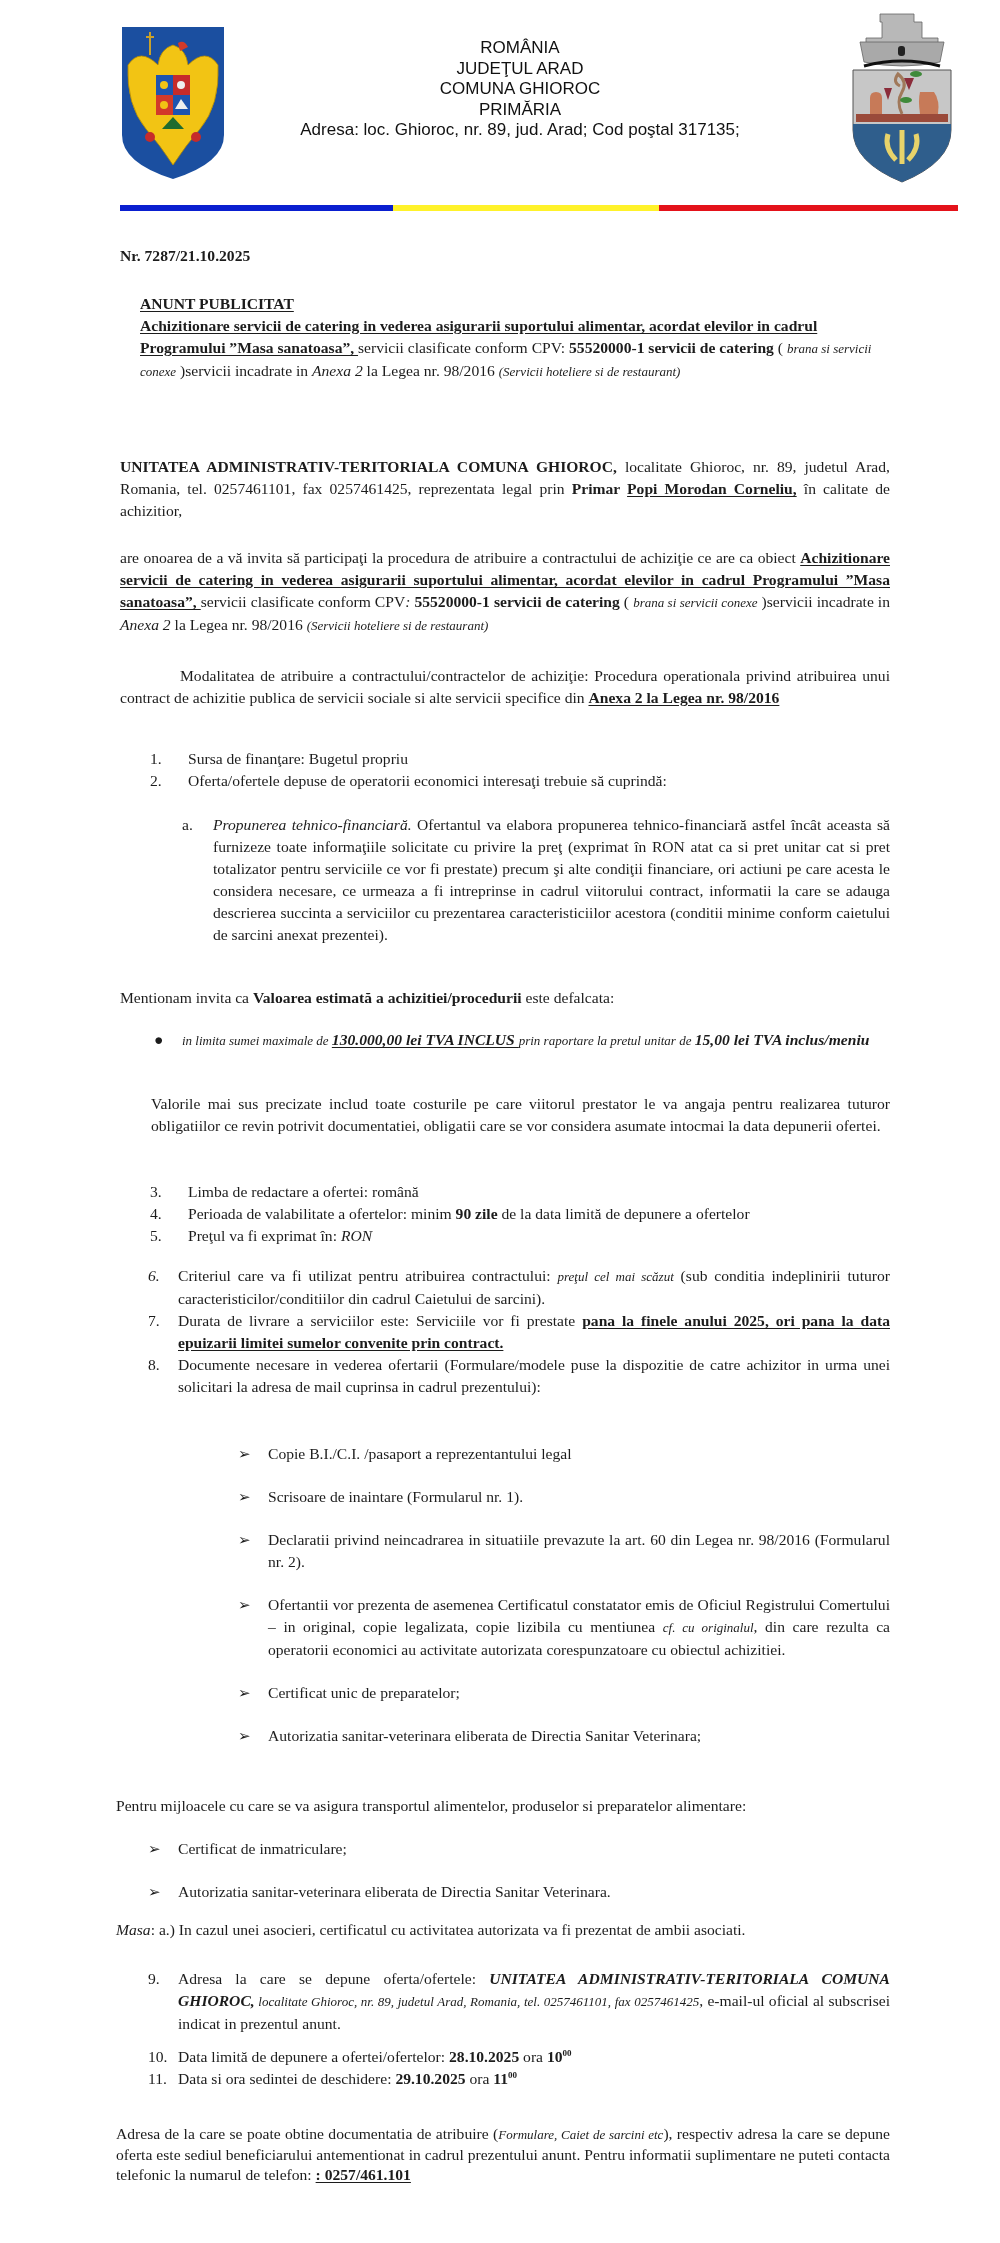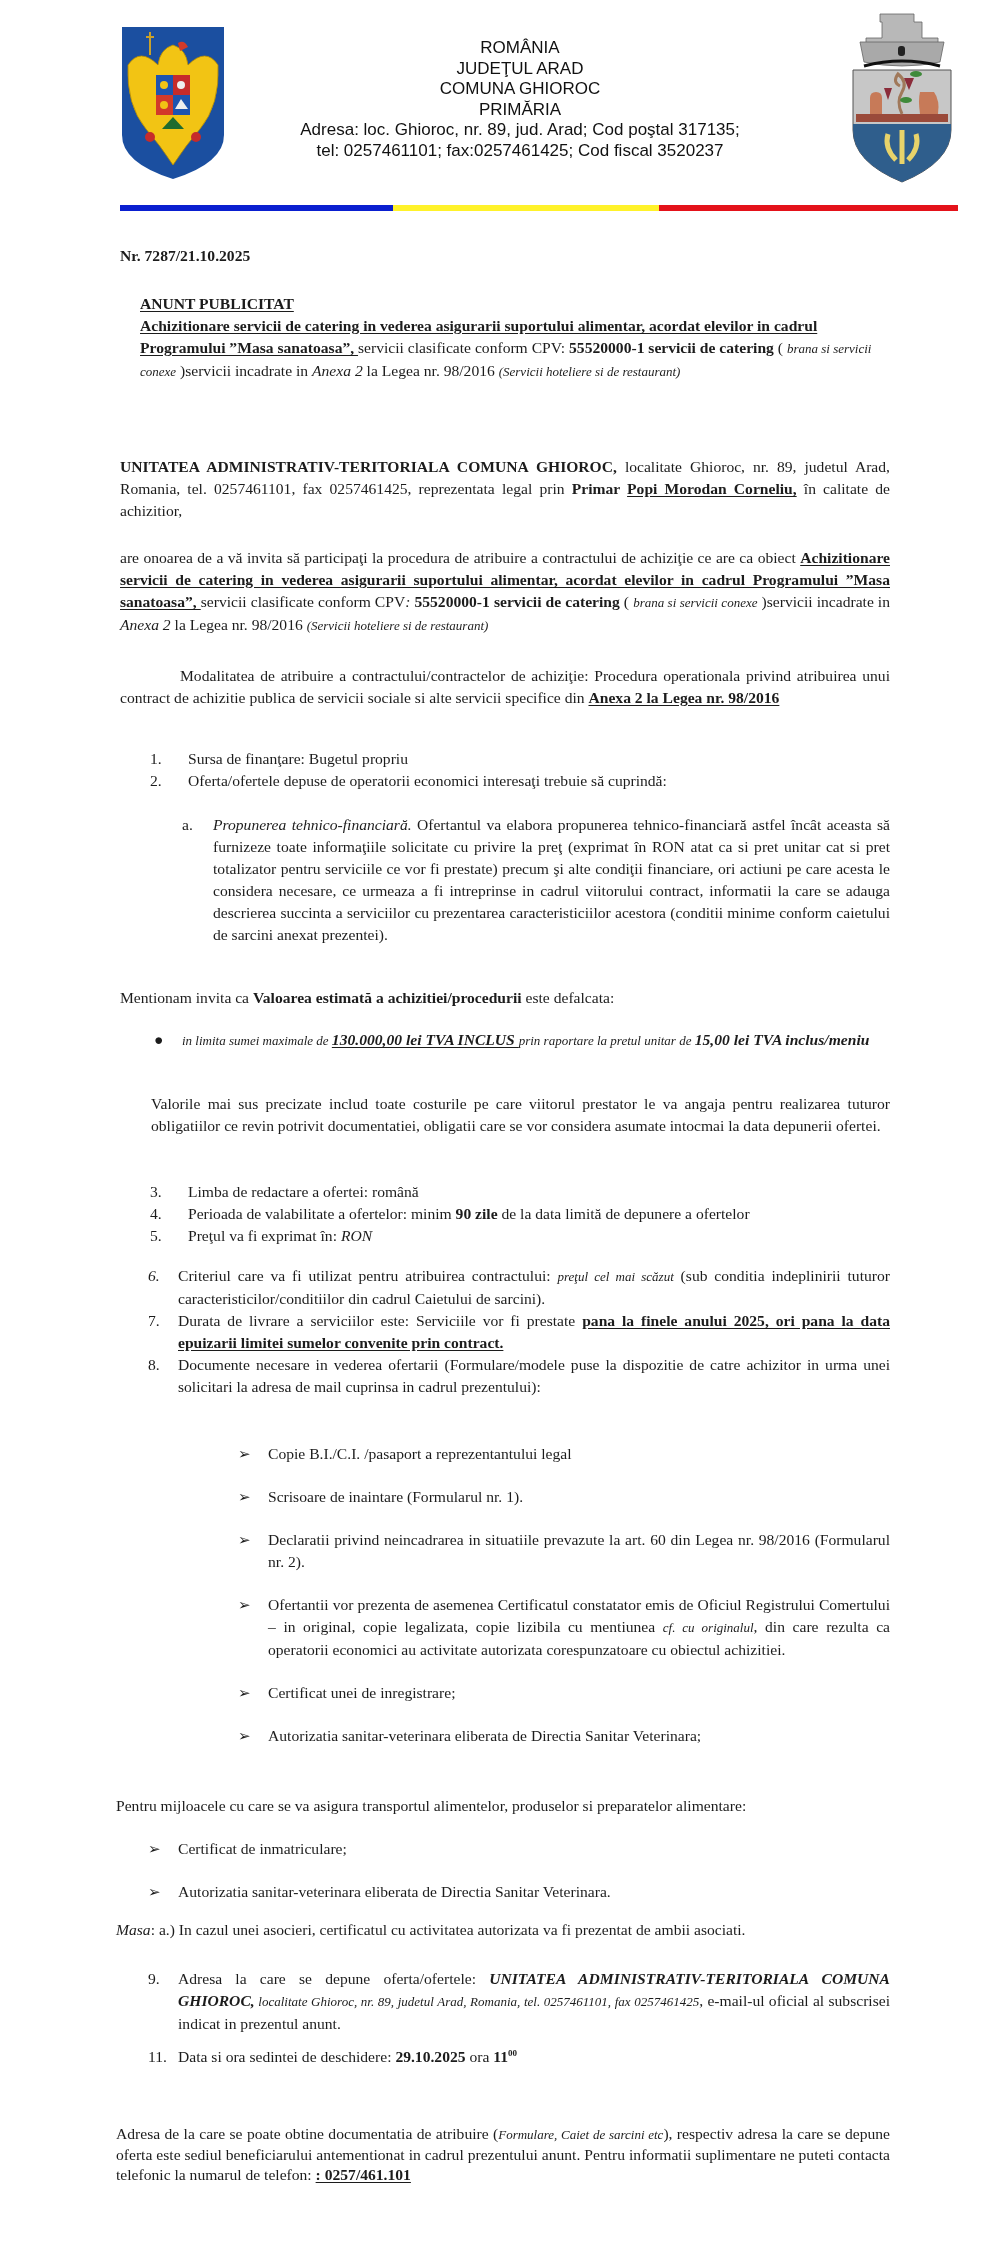--- a/index.html
+++ b/index.html
@@ -58,21 +58,20 @@
   <line x1="26" y1="12" x2="34" y2="12" stroke="#c9a12a" stroke-width="2"></line>
   <path d="M58 18 Q64 14 68 22 L60 26 Z" fill="#d23a2a"></path>
 </svg>
 
 <div id="header-text" class="sans">
   <span class="line">ROMÂNIA</span>
   <span class="line">JUDEŢUL ARAD</span>
   <span class="line">COMUNA GHIOROC</span>
   <span class="line">PRIMĂRIA</span>
   <span class="line">Adresa: loc. Ghioroc, nr. 89, jud. Arad; Cod poştal 317135;</span>
-  <span class="line">tel: 0257461101; fax:0257461425; Cod fiscal 3520237</span>
 </div>
 
 <svg id="coat-right" viewBox="0 0 108 172">
   <path d="M32 2 H66 V10 H74 V26 H90 V44 Q54 60 18 44 V26 H34 V10 H32 Z" fill="#b8b8b8" stroke="#666" stroke-width="0.8"></path>
   <path d="M12 30 H96 L92 50 Q54 58 16 50 Z" fill="#a9a9a9" stroke="#666" stroke-width="0.8"></path>
   <rect x="50" y="34" width="7" height="10" rx="3" fill="#222"></rect>
   <path d="M16 54 Q54 44 92 54" stroke="#111" stroke-width="3" fill="none"></path>
   <path d="M5 58 H103 V118 Q103 150 54 170 Q5 150 5 118 Z" fill="#c7c7c7" stroke="#555" stroke-width="1"></path>
   <path d="M5 112 H103 V118 Q103 150 54 170 Q5 150 5 118 Z" fill="#2f5e8c"></path>
   <rect x="8" y="102" width="92" height="8" fill="#9a4a3a"></rect>
@@ -132,35 +131,36 @@
   <div class="ol-item" style="padding-left:58px;"><span class="ol-num i" style="left:28px;">6.</span><span>Criteriul care va fi utilizat pentru atribuirea contractului: </span><span class="small-i">preţul cel mai scăzut</span><span> (sub conditia indeplinirii tuturor caracteristicilor/conditiilor din cadrul Caietului de sarcini).</span></div>
   <div class="ol-item" style="padding-left:58px;"><span class="ol-num" style="left:28px;">7.</span><span>Durata de livrare a serviciilor este: Serviciile vor fi prestate </span><span class="b u">pana la finele anului 2025, ori pana la data epuizarii limitei sumelor convenite prin contract.</span></div>
   <div class="ol-item" style="padding-left:58px;"><span class="ol-num" style="left:28px;">8.</span><span>Documente necesare in vederea ofertarii (Formulare/modele puse la dispozitie de catre achizitor in urma unei solicitari la adresa de mail cuprinsa in cadrul prezentului):</span></div>
 </div>
 
 <div class="doc serif justify" style="top:1443px;">
   <div class="arrow-item" style="margin-bottom:21px;"><span class="arrow-icon">➢</span><span>Copie B.I./C.I. /pasaport a reprezentantului legal</span></div>
   <div class="arrow-item" style="margin-bottom:21px;"><span class="arrow-icon">➢</span><span>Scrisoare de inaintare (Formularul nr. 1).</span></div>
   <div class="arrow-item" style="margin-bottom:21px;"><span class="arrow-icon">➢</span><span>Declaratii privind neincadrarea in situatiile prevazute la art. 60 din Legea nr. 98/2016 (Formularul nr. 2).</span></div>
   <div class="arrow-item" style="margin-bottom:21px;"><span class="arrow-icon">➢</span><span>Ofertantii vor prezenta de asemenea Certificatul constatator emis de Oficiul Registrului Comertului – in original, copie legalizata, copie lizibila cu mentiunea </span><span class="small-i">cf. cu originalul</span><span>, din care rezulta ca operatorii economici au activitate autorizata corespunzatoare cu obiectul achizitiei.</span></div>
-  <div class="arrow-item" style="margin-bottom:21px;"><span class="arrow-icon">➢</span><span>Certificat unei de inregistrare;</span></div>
+  <div class="arrow-item" style="margin-bottom:21px;"><span class="arrow-icon">➢</span><span>Certificat unic de preparatelor;</span></div>
   <div class="arrow-item"><span class="arrow-icon">➢</span><span>Autorizatia sanitar-veterinara eliberata de Directia Sanitar Veterinara;</span></div>
 </div>
 
 <div class="doc serif" style="top:1795px; left:116px;">Pentru mijloacele cu care se va asigura transportul alimentelor, produselor si preparatelor alimentare:</div>
 <div class="doc serif" style="top:1838px;">
   <div class="arrow-item2" style="margin-bottom:21px;"><span class="arrow-icon2">➢</span><span>Certificat de inmatriculare;</span></div>
   <div class="arrow-item2"><span class="arrow-icon2">➢</span><span>Autorizatia sanitar-veterinara eliberata de Directia Sanitar Veterinara.</span></div>
 </div>
 
 <div class="doc serif" style="top:1919px; left:116px;">
   <div><span class="i">Masa</span><span>: a.)  In cazul unei asocieri, certificatul cu activitatea autorizata va fi prezentat de ambii asociati.</span></div>
 </div>
 
 <div class="doc serif justify" style="top:1968px;">
   <div class="ol-item" style="padding-left:58px;"><span class="ol-num" style="left:28px;">9.</span><span>Adresa la care se depune oferta/ofertele: </span><span class="b i">UNITATEA ADMINISTRATIV-TERITORIALA COMUNA GHIOROC,</span><span class="small-i"> localitate Ghioroc, nr. 89, judetul Arad, Romania, tel. 0257461101, fax 0257461425</span><span>, e-mail-ul oficial al subscrisei indicat in prezentul anunt.</span></div>
 </div>
 
 <div class="doc serif" style="top:2046px;">
+  <div class="ol-item" style="padding-left:58px;"><span class="ol-num" style="left:28px;">10.</span><span>Data limită de depunere a ofertei/ofertelor: </span><span class="b">28.10.2025</span><span> ora </span><span class="b">10</span><sup>00</sup></div>
   <div class="ol-item" style="padding-left:58px;"><span class="ol-num" style="left:28px;">11.</span><span>Data si ora sedintei de deschidere: </span><span class="b">29.10.2025</span><span> ora </span><span class="b">11</span><sup>00</sup></div>
 </div>
 
 <div class="doc serif justify" style="top:2124px; left:116px; width:774px; line-height:20px;"><span>Adresa de la care se poate obtine documentatia de atribuire (</span><span class="small-i">Formulare, Caiet de sarcini etc</span><span>), respectiv adresa la care se depune oferta este sediul beneficiarului antementionat in cadrul prezentului anunt. Pentru informatii suplimentare ne puteti contacta telefonic la numarul de telefon: </span><span class="b u">: 0257/461.101</span></div>
 
 </body></html>

